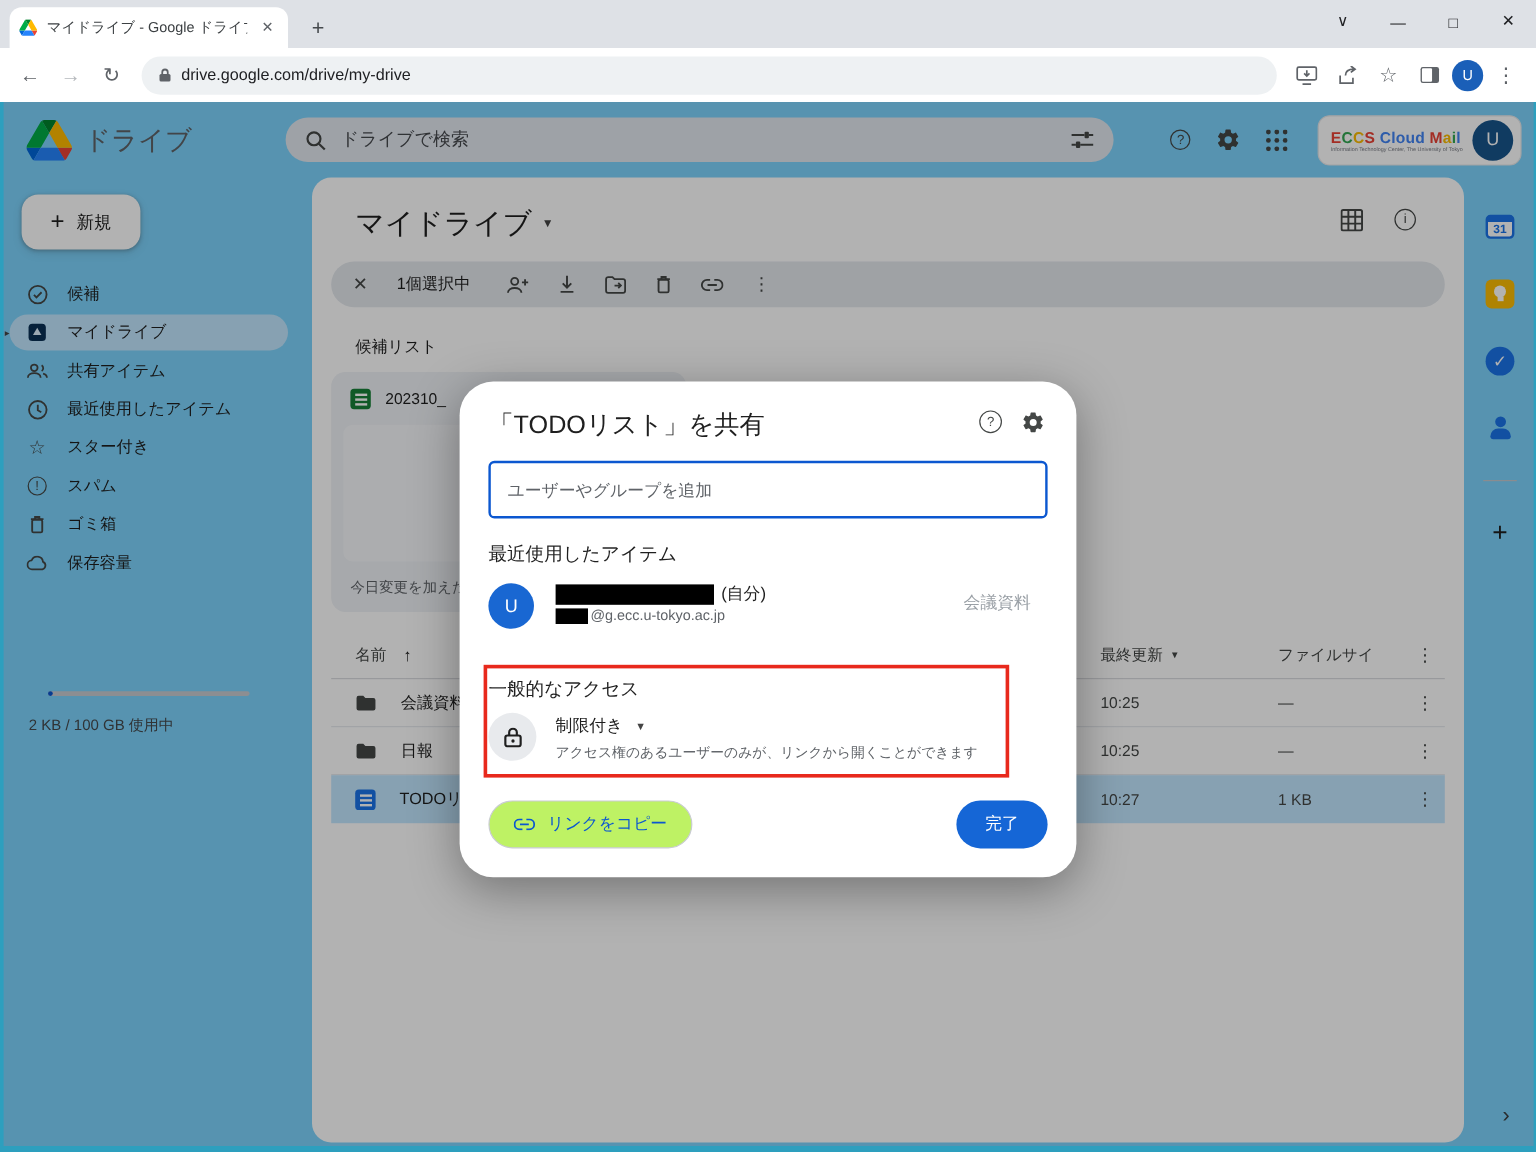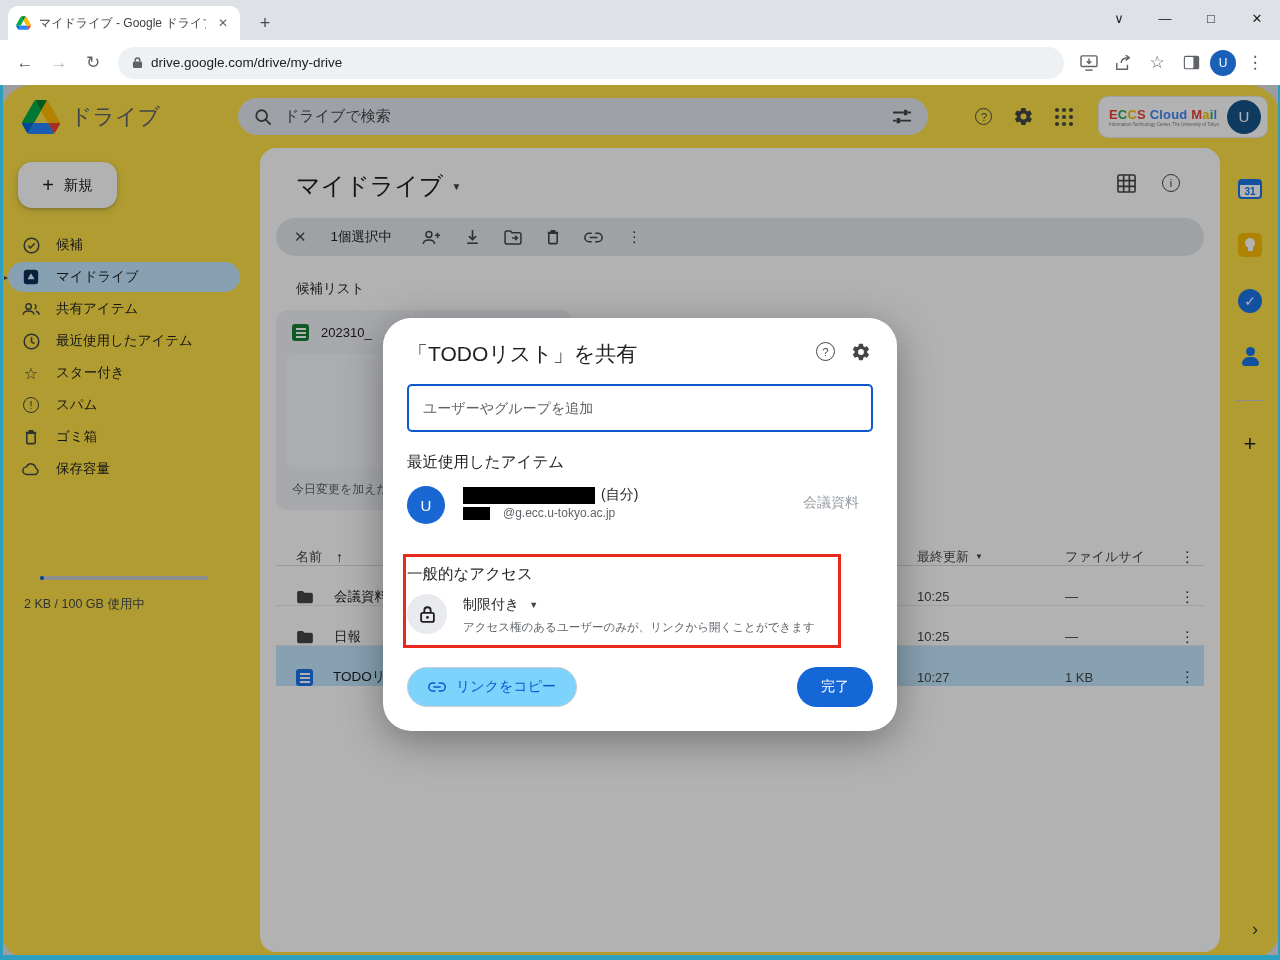--- a/index.html
+++ b/index.html
@@ -15,21 +15,21 @@
   .win-controls { position:absolute; right:0; top:0; height:36px; display:flex; }
   .win-btn { width:46px; height:36px; display:flex; align-items:center; justify-content:center; font-size:13px; color:#202124; }
   #toolbar { position:absolute; left:0; top:40px; width:100%; height:45px; background:#ffffff; display:flex; align-items:center; padding:0 10px; gap:4px; }
   .nav-ic { width:30px; height:30px; display:flex; align-items:center; justify-content:center; font-size:17px; color:#5f6368; border-radius:50%; }
   .nav-ic.disabled { color:#b5b8bc; }
   #omnibox { flex:1; height:32px; background:#eef1f3; border-radius:16px; display:flex; align-items:center; padding:0 14px; gap:8px; margin:0 6px; }
   #omnibox .url { font-size:13.5px; color:#202124; }
   #avatar-chrome { width:26px; height:26px; border-radius:50%; background:#1a5fb8; color:#fff; font-size:12px; display:flex; align-items:center; justify-content:center; }
 
   
-  #drive { position:absolute; left:0; top:85px; width:1280px; height:875px; background:#fde047;border-radius:32px; }
+  #drive { position:absolute; left:0; top:85px; width:1280px; height:875px; background:#7dd3fc; }
   #drive-header { position:absolute; left:0; top:0; width:100%; height:63px; display:flex; align-items:center; }
   #drive-logo { display:flex; align-items:center; gap:10px; padding-left:22px; width:238px; }
   #drive-logo .app-name { font-size:22px; color:#5f6368; }
   #search-pill { width:690px; height:37px; background:#e2e8f0; border-radius:23px; display:flex; align-items:center; padding:0 16px; gap:12px; }
   #search-pill .ph { font-size:15px; color:#46494d; flex:1; }
   .hdr-ic { width:40px; height:40px; display:flex; align-items:center; justify-content:center; border-radius:50%; color:#444746; }
   #eccs-pill { height:42px; background:#fff; border:1px solid #e7e9ec; border-radius:10px; display:flex; align-items:center; padding:0 6px 0 10px; gap:8px; margin-left:14px; }
   #eccs-pill .l1 { font-size:13px; font-weight:bold; letter-spacing:.2px; white-space:nowrap; }
   #eccs-pill .l2 { font-size:4.5px; color:#7a7d85; white-space:nowrap; }
   #avatar-drive { width:34px; height:34px; border-radius:50%; background:#17558c; color:#fff; font-size:15px; display:flex; align-items:center; justify-content:center; }
@@ -59,21 +59,21 @@
   .file-card .head { height:44px; display:flex; align-items:center; gap:12px; padding:0 16px; font-size:13px; color:#1f1f1f; }
   .file-card .preview { position:absolute; left:10px; right:10px; top:44px; bottom:42px; background:#f6f8fb; border-radius:8px; }
   .file-card .caption { position:absolute; left:16px; bottom:12px; font-size:12px; color:#5f6368; }
   .doc-chip { width:17px; height:17px; border-radius:3px; position:relative; flex:none; }
   .doc-chip.docs { background:#1a73e8; }
   .doc-chip.sheets { background:#188038; }
   .doc-chip:before { content:""; position:absolute; left:3.5px; right:3.5px; top:4px; height:2px; background:#fff; box-shadow:0 4px 0 #fff, 0 8px 0 #fff; }
 
   
   #tbl-head { position:absolute; left:16px; right:16px; top:378px; height:40px; border-bottom:1px solid #dadce0; font-size:13px; color:#444746; }
-  #tbl-head .cell, .trow .cell { position:absolute; top:11px; height:100%; display:flex; align-items:center; gap:6px; }
+  #tbl-head .cell, .trow .cell { position:absolute; top:0; height:100%; display:flex; align-items:center; gap:6px; }
   .c-name { left:20px; } .c-mod { left:641px; } .c-size { left:789px; } .c-menu { left:904px; }
   .trow { position:absolute; left:16px; right:16px; height:40px; border-bottom:1px solid #e7eaee; font-size:13.5px; color:#1f1f1f; }
   .trow.sel { background:#c2e7ff; border-bottom:none; }
   .trow .muted { color:#444746; font-size:13px; }
   .dots { font-size:15px; color:#444746; letter-spacing:0; }
 
   
   #rail { position:absolute; right:0; top:63px; width:60px; bottom:0; display:flex; flex-direction:column; align-items:center; padding-top:28px; gap:30px; }
   .rail-ic { width:26px; height:26px; display:flex; align-items:center; justify-content:center; }
   #rail .divider { width:28px; height:1px; background:#c6c9cd; }
@@ -94,30 +94,30 @@
   #dlg-title { position:absolute; left:24px; top:22px; font-size:21px; color:#1f1f1f; }
   #dlg-help { position:absolute; right:62px; top:24px; }
   #dlg-gear { position:absolute; right:26px; top:24px; }
   #dlg-input { position:absolute; left:24px; right:24px; top:66px; height:48px; border:2px solid #0b57d0; border-radius:5px; font-size:14px; color:#1f1f1f; padding:0 14px; outline:none; font-family:inherit; background:#fff; }
   #dlg-input::placeholder { color:#5f6368; opacity:1; }
   #people-heading { position:absolute; left:24px; top:134px; font-size:15.5px; color:#1f1f1f; }
   #owner-row { position:absolute; left:24px; top:166px; right:24px; height:42px; }
   #owner-avatar { position:absolute; left:0; top:2px; width:38px; height:38px; border-radius:50%; background:#1967d2; color:#fff; font-size:15px; display:flex; align-items:center; justify-content:center; }
   .redact { background:#000; display:inline-block; vertical-align:middle; }
   #owner-name-line { position:absolute; left:56px; top:2px; display:flex; align-items:center; gap:6px; font-size:14px; color:#1f1f1f; }
-  #owner-email-line { position:absolute; left:56px; top:22px; display:flex; align-items:center; gap:13px; font-size:12px; color:#5f6368; }
+  #owner-email-line { position:absolute; left:56px; top:22px; display:flex; align-items:center; gap:2px; font-size:12px; color:#5f6368; }
   #owner-role { position:absolute; right:14px; top:10px; font-size:14px; color:#9aa0a6; }
   #general-heading { position:absolute; left:24px; top:246px; font-size:15.5px; color:#1f1f1f; }
   #access-row { position:absolute; left:24px; top:274px; right:40px; }
   #lock-circle { position:absolute; left:0; top:2px; width:40px; height:40px; border-radius:50%; background:#e8eaed; display:flex; align-items:center; justify-content:center; }
   #restricted { position:absolute; left:56px; top:4px; display:flex; align-items:center; gap:10px; font-size:14px; color:#1f1f1f; }
   #restricted .caret { font-size:9px; color:#444; }
   #restricted-desc { position:absolute; left:56px; top:28px; font-size:11.5px; color:#5f6368; white-space:nowrap; }
   #red-box { position:absolute; left:20px; top:236px; width:438px; height:94px; border:3px solid #e8291c; z-index:10; pointer-events:none; }
-  #copy-link-btn { position:absolute; left:24px; bottom:24px; height:40px; border:1px solid #c9ccd1; border-radius:20px; background:#7dd3fc; display:flex; align-items:center; gap:10px; padding:0 20px; font-size:14px; color:#0b57d0; }
+  #copy-link-btn { position:absolute; left:24px; bottom:24px; height:40px; border:1px solid #c9ccd1; border-radius:20px; background:#bef264; display:flex; align-items:center; gap:10px; padding:0 20px; font-size:14px; color:#0b57d0; }
   #done-btn { position:absolute; right:24px; bottom:24px; height:40px; min-width:76px; border:none; border-radius:20px; background:#1566d6; color:#fff; font-size:14px; padding:0 22px; display:flex; align-items:center; justify-content:center; }
 
   
   .cap { position:absolute; background:#2d9fbe; z-index:300; }
   #cap-l { left:0; top:85px; width:3px; bottom:0; }
   #cap-r { right:0; top:85px; width:2px; bottom:0; }
   #cap-b { left:0; bottom:0; width:100%; height:5px; }
 
   .q-circle { width:17px; height:17px; border:1.6px solid #444746; border-radius:50%; font-size:11px; color:#444746; display:flex; align-items:center; justify-content:center; }
   svg { display:block; }

